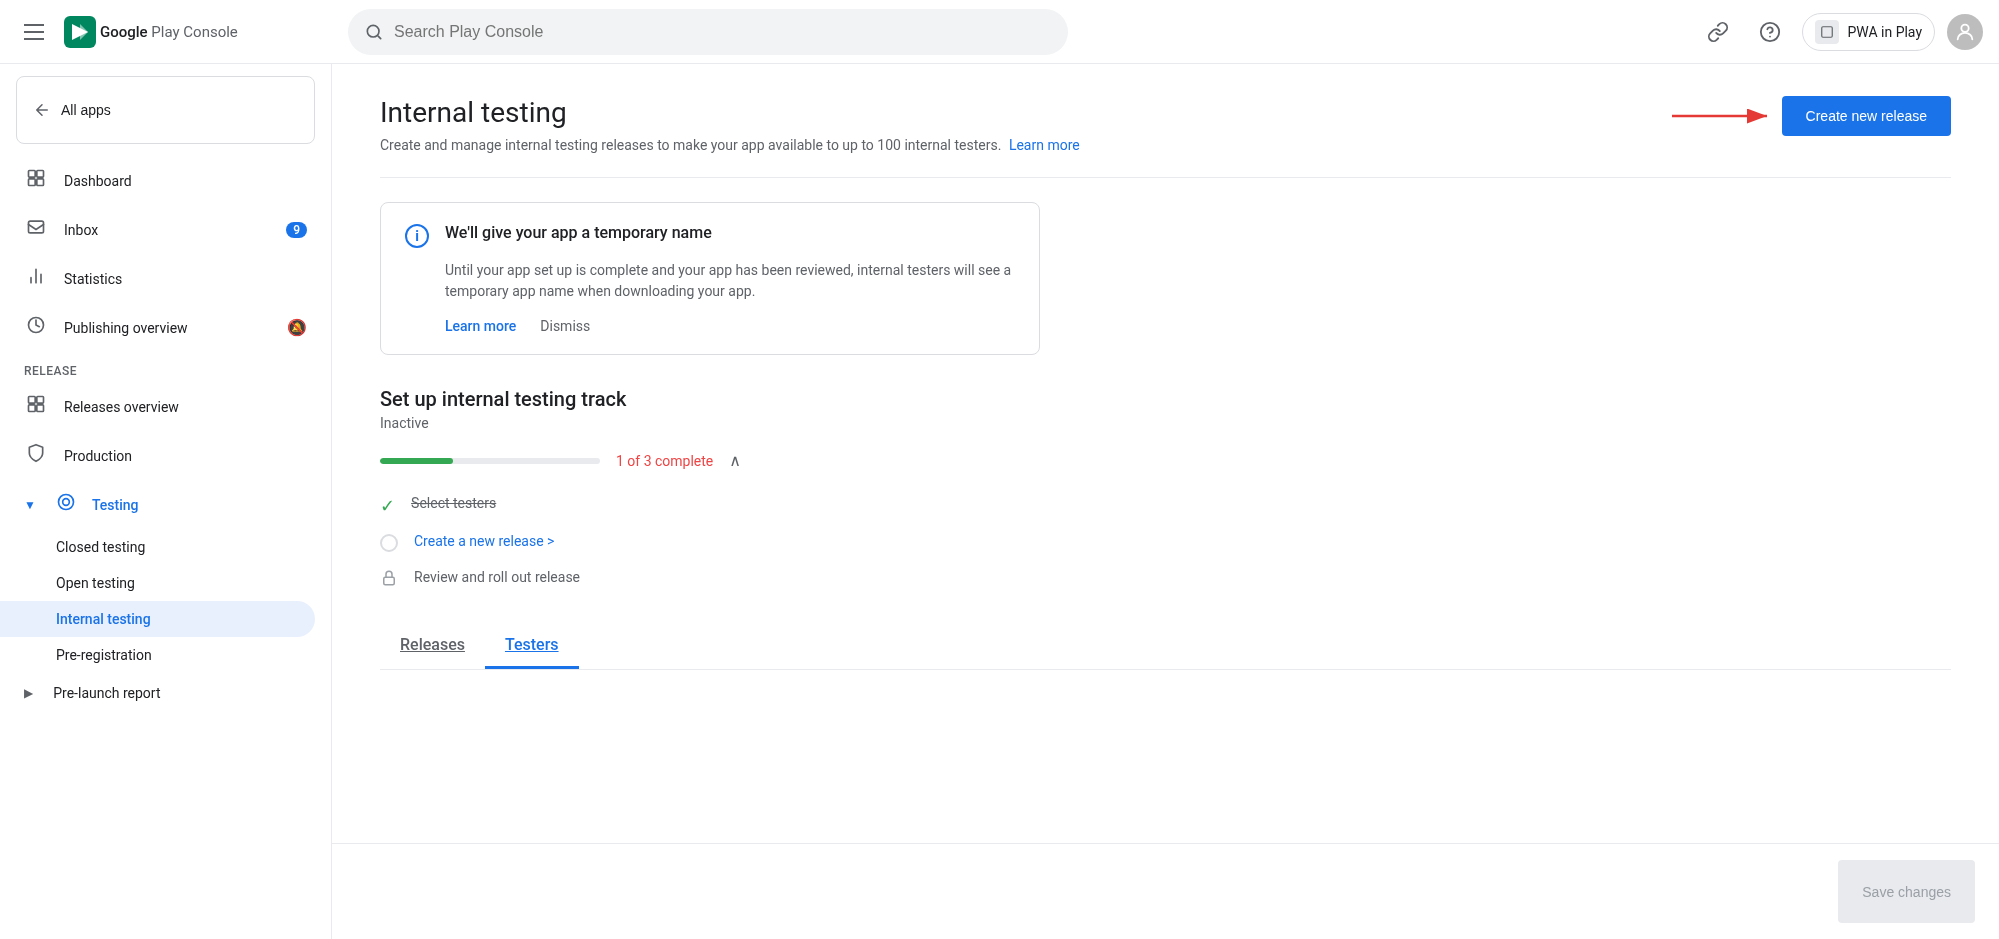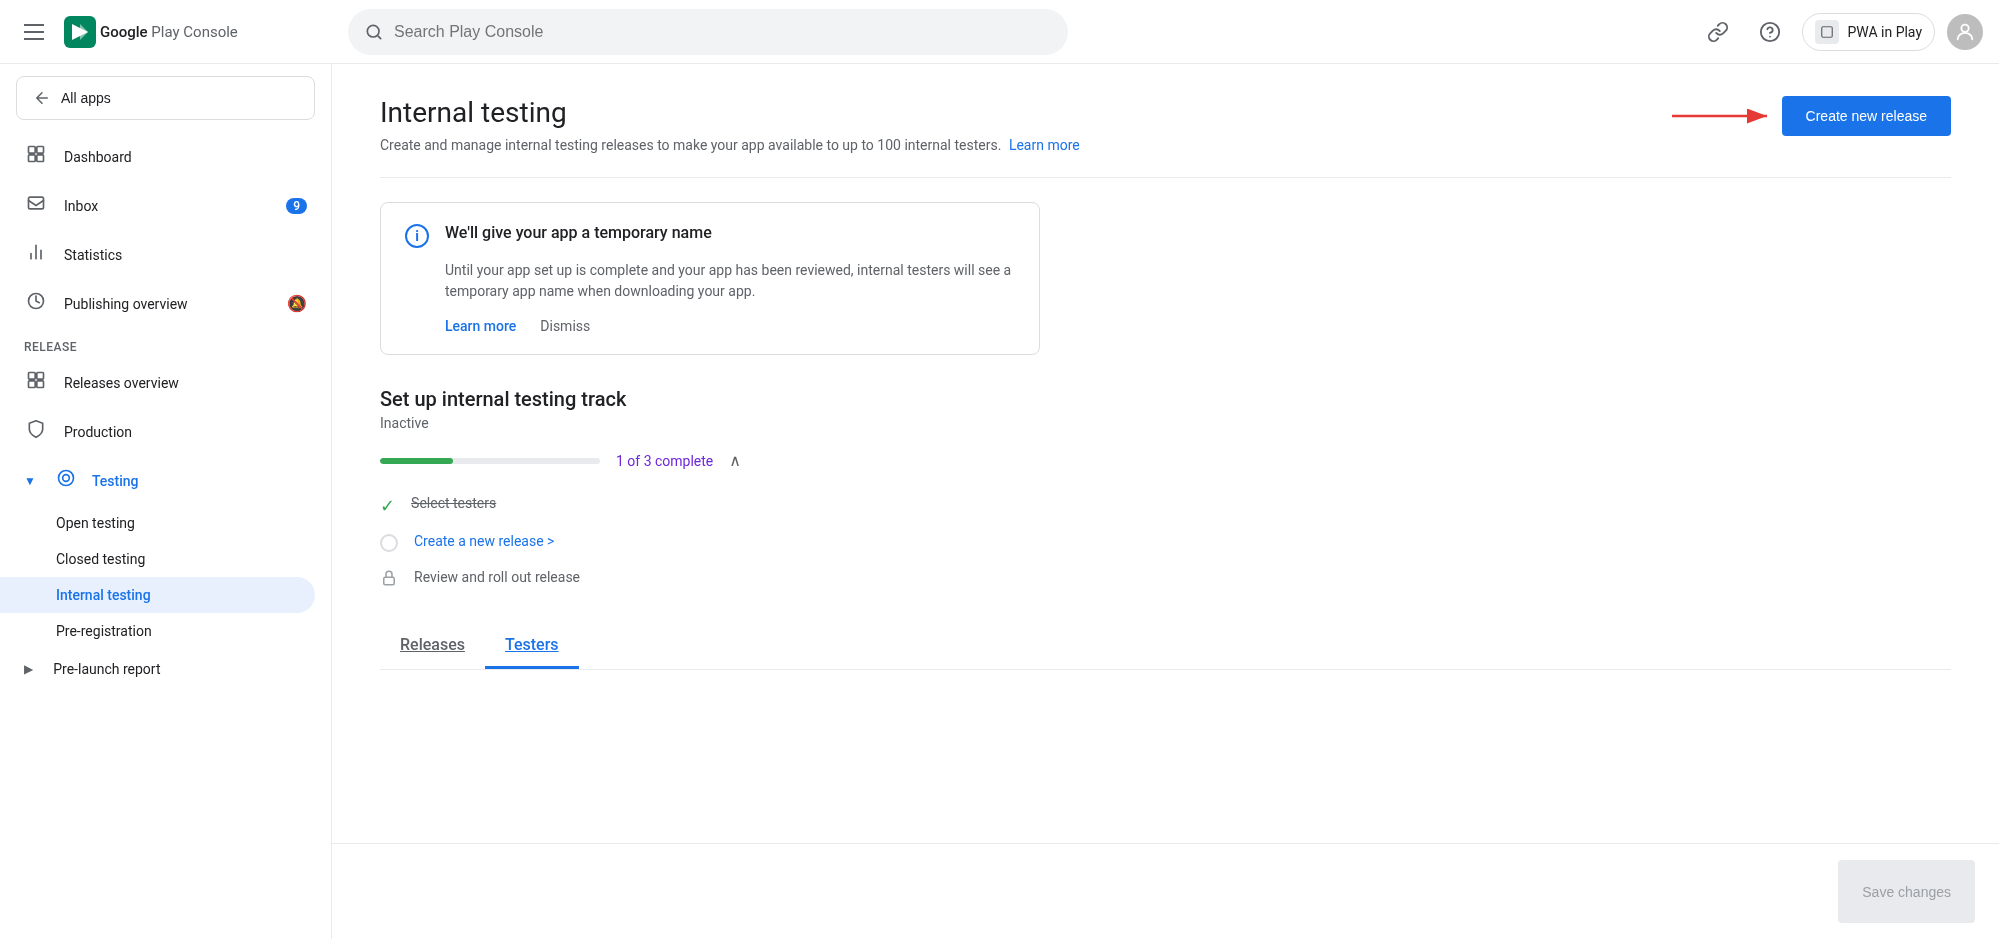--- a/index.html
+++ b/index.html
@@ -24,21 +24,21 @@
     .topnav-icon { width: 40px; height: 40px; border-radius: 50%; display: flex; align-items: center; justify-content: center; cursor: pointer; color: #5f6368; font-size: 18px; }
     .app-chip { display: flex; align-items: center; gap: 8px; padding: 6px 12px; border: 1px solid #dadce0; border-radius: 20px; cursor: pointer; font-size: 14px; color: #202124; justify-content: space-between; }
     .avatar { width: 36px; height: 36px; border-radius: 50%; background: #bdbdbd; display: flex; align-items: center; justify-content: center; cursor: pointer; overflow: hidden; }
 
     
     .main-layout { display: flex; flex: 1; overflow: hidden; }
 
     
     .sidebar { width: 332px; flex-shrink: 0; background: #fff; border-right: 1px solid #e8eaed; overflow-y: auto; display: flex; flex-direction: column; }
     .all-apps-btn {
-      display: flex; align-items: center; gap: 10px; padding: 12px 16px; margin: 12px 16px;
+      display: flex; align-items: center; gap: 10px; padding: 24px 16px; margin: 12px 16px;
       border: 1px solid #dadce0; border-radius: 8px; cursor: pointer; font-size: 14px; color: #202124; background: #fff;
     }
     .sidebar-item {
       display: flex; align-items: center; gap: 16px; padding: 12px 24px;
       cursor: pointer; font-size: 14px; color: #202124; position: relative;
     }
     .sidebar-item .icon { font-size: 20px; color: #5f6368; flex-shrink: 0; width: 24px; text-align: center; }
     .sidebar-item .badge { margin-left: auto; background: #1a73e8; color: #fff; border-radius: 10px; padding: 1px 7px; font-size: 12px; font-weight: 500; }
     .sidebar-section-label { padding: 12px 24px 4px; font-size: 12px; color: #5f6368; font-weight: 500; text-transform: uppercase; letter-spacing: 0.5px; }
     .sidebar-sub-item {
@@ -77,21 +77,21 @@
     .info-link { color: #1a73e8; text-decoration: none; font-size: 14px; font-weight: 500; cursor: pointer; }
     .dismiss-link { color: #5f6368; text-decoration: none; font-size: 14px; cursor: pointer; }
     .divider { border: none; border-top: 1px solid #e8eaed; margin: 0 0 24px 0; }
 
     
     .setup-title { font-size: 20px; font-weight: 500; color: #202124; margin-bottom: 4px; }
     .setup-status { font-size: 14px; color: #5f6368; margin-bottom: 20px; }
     .progress-area { display: flex; align-items: center; gap: 16px; margin-bottom: 24px; }
     .progress-bar-bg { width: 220px; height: 6px; background: #e8eaed; border-radius: 3px; overflow: hidden; }
     .progress-bar-fill { height: 100%; background: #34a853; border-radius: 3px; }
-    .progress-text { font-size: 14px; color: #6d28d9; }
+    .progress-text { font-size: 14px; color: #ef4444; }
     .progress-chevron { color: #5f6368; cursor: pointer; font-size: 16px; }
     .step-list { display: flex; flex-direction: column; gap: 16px; }
     .step-item { display: flex; align-items: flex-start; gap: 16px; }
     .step-check { color: #34a853; font-size: 18px; flex-shrink: 0; margin-top: 1px; }
     .step-circle { width: 18px; height: 18px; border-radius: 50%; border: 2px solid #dadce0; flex-shrink: 0; margin-top: 2px; }
     .step-lock { font-size: 18px; color: #9aa0a6; flex-shrink: 0; margin-top: 1px; }
     .step-label { font-size: 14px; color: #202124; line-height: 1.4; }
     .step-label.done { text-decoration: line-through; color: #5f6368; }
     .step-label.link { color: #1a73e8; cursor: pointer; }
     .step-section-label { font-size: 11px; color: #5f6368; font-weight: 600; letter-spacing: 0.8px; text-transform: uppercase; margin-left: 34px; }
@@ -246,24 +246,24 @@
       <span class="icon">
         <svg width="20" height="20" viewBox="0 0 24 24" fill="none">
             <circle cx="12" cy="12" r="9" stroke="#1a73e8" stroke-width="2"></circle>
             <circle cx="12" cy="12" r="4" stroke="#1a73e8" stroke-width="2"></circle>
           </svg>
       </span>
       <span>Testing</span>
     </div>
 
     <div class="sidebar-sub-item">
+      <span>Closed testing</span>
+    </div>
+    <div class="sidebar-sub-item">
       <span>Open testing</span>
-    </div>
-    <div class="sidebar-sub-item">
-      <span>Closed testing</span>
     </div>
     <div class="sidebar-sub-item active">
       <span>Internal testing</span>
     </div>
     <div class="sidebar-sub-item">
       <span>Pre-registration</span>
     </div>
     <div class="sidebar-item" style="padding-left:24px;">
       <span style="font-size:12px;color:#5f6368;margin-right:4px;">▶</span>
       <span>Pre-launch report</span>

